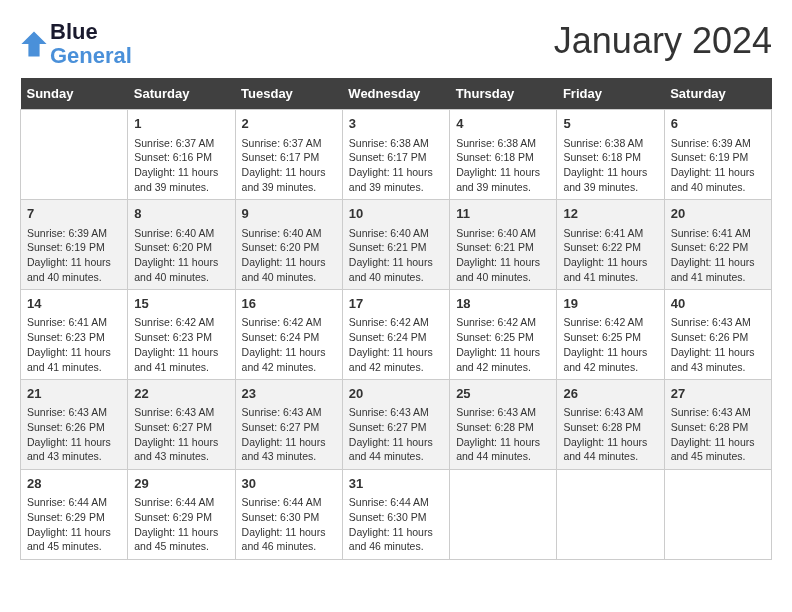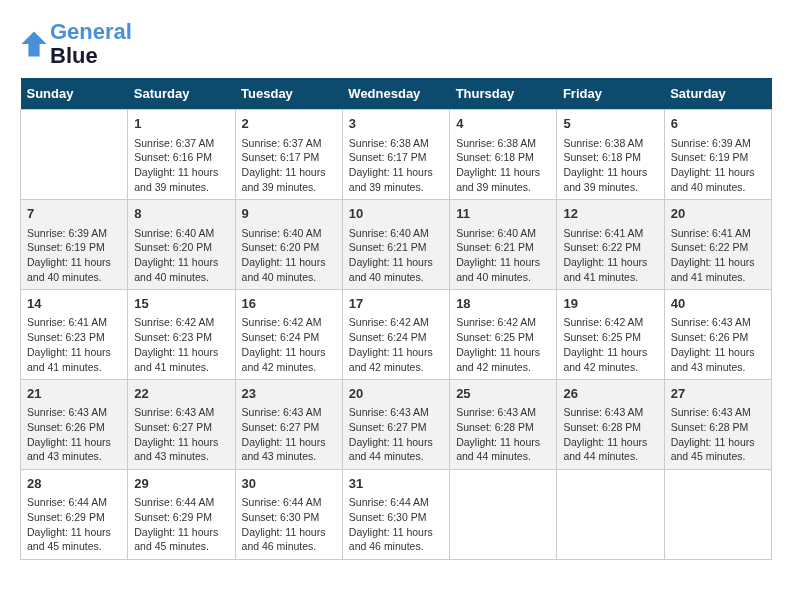--- a/index.html
+++ b/index.html
@@ -45,21 +45,21 @@
     .location {
       font-size: 16px;
       color: #555;
     }
     table {
       width: 100%;
       border-collapse: collapse;
       font-size: 11px;
     }
     thead tr th {
-      background-color: #0c4a6e;
+      background-color: #404040;
       color: #fff;
       padding: 8px 6px;
       text-align: left;
       font-size: 13px;
       font-weight: bold;
     }
     tbody tr td {
       border: 1px solid #ccc;
       padding: 5px 6px;
       vertical-align: top;
@@ -87,25 +87,26 @@
   </style>
 </head>
 <body>
 
 <div class="header">
   <div class="logo">
     <svg class="logo-icon" viewBox="0 0 40 40">
       <polygon points="20,2 38,20 28,20 28,38 12,38 12,20 2,20" fill="#4a90d9"></polygon>
     </svg>
     <div class="logo-text">
+      <div style="color:#1a1a2e;">Blue</div>
       <div><span>General</span></div>
-      <div style="color:#1a1a2e;">Blue</div>
     </div>
   </div>
   <div class="title-block">
+    <div class="month-title">January 2024</div>
   </div>
 </div>
 
 <table>
   <thead>
     <tr id="header-row">
         <th>Sunday</th>
         <th>Saturday</th>
         <th>Tuesday</th>
         <th>Wednesday</th>

